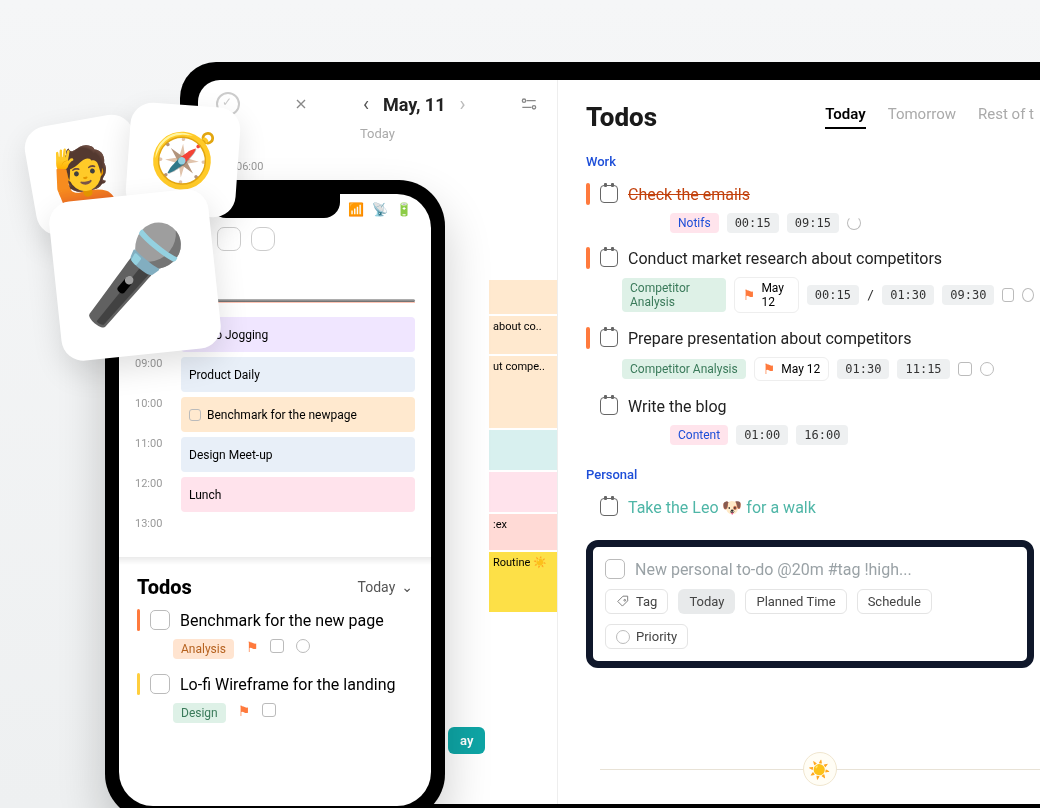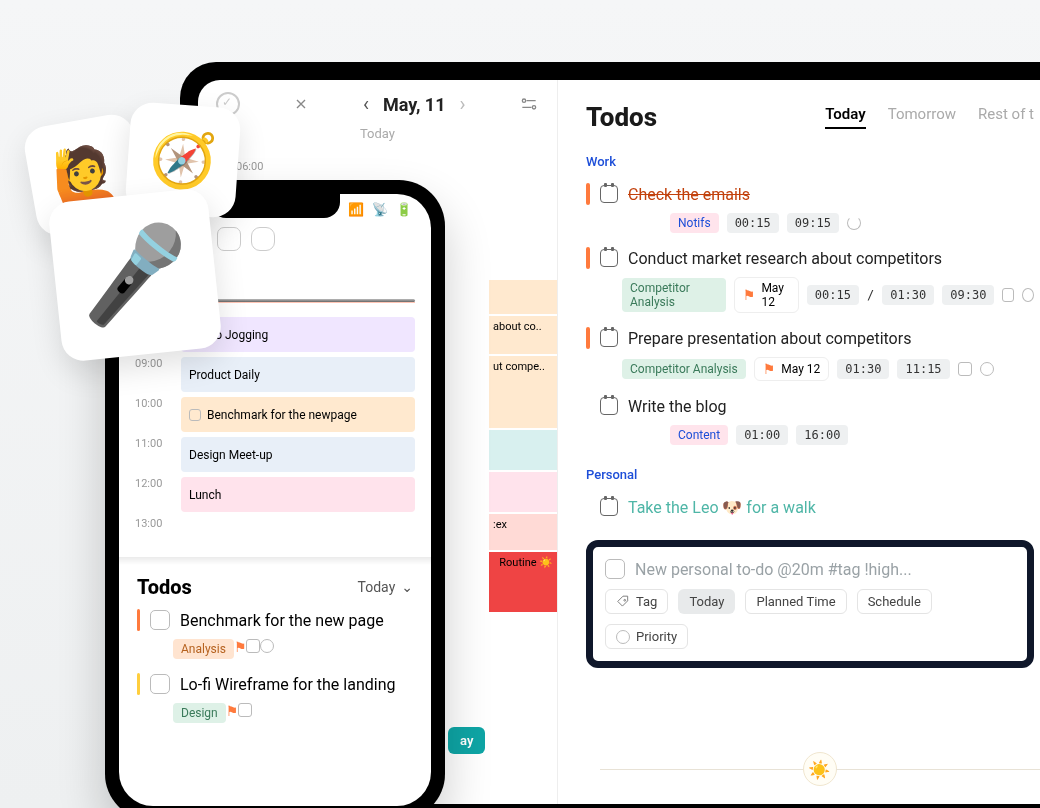--- a/index.html
+++ b/index.html
@@ -55,21 +55,21 @@
     .checkring { width:24px; height:24px; border:2px solid #ccc; border-radius:50%; position:relative; }
     .checkring::after { content:"✓"; position:absolute; font-size:12px; top:1px; left:4px; color:#ccc;}
 
     .time-row { display:flex; align-items:center; height:34px; font-size:11px; color:#999; padding-left:30px;}
 
     .t-event-bars { position:absolute; right:0; top:140px; width:68px;}
     .evb { height:38px; font-size:11px; padding:4px; overflow:hidden; white-space: break-spaces; margin-bottom:2px; }
     .evb.orange { background:#ffe9cf; }
     .evb.teal { background:#d8f0ef; }
     .evb.pink { background:#ffe3ec; }
-    .evb.yellow { background:#ef4444;text-align:right; }
+    .evb.yellow { background:#fde047; }
     .evb.red { background:#ffdad6; }
     .t-today-btn { position:absolute; left:250px; bottom:50px; background:#0ea5a5; color:#fff; padding:6px 12px; border-radius:6px; font-size:13px; font-weight:600;}
 
     .tablet-right {
       flex:1;
       padding: 22px 28px;
       display:flex;
       flex-direction:column;
       gap:14px;
     }
@@ -148,21 +148,21 @@
     .ph-shadow { height:8px; background:linear-gradient(rgba(0,0,0,.08),transparent); }
 
     .ph-todos { padding:10px 18px;}
     .ph-todos-head { display:flex; justify-content:space-between; align-items:center; margin-bottom:10px;}
     .ph-todos-title { font-size:20px; font-weight:800;}
     .ph-today-sel { color:#555; font-size:14px; display:flex; align-items:center; gap:6px;}
     .ph-tl-row { display:flex; align-items:center; gap:10px; margin-bottom:8px;}
     .ph-cb { width:20px; height:20px; border:1.5px solid #bbb; border-radius:5px; }
     .pbar-orange { width:3px; height:22px; background:#ff7a3d; border-radius:2px;}
     .pbar-yellow { width:3px; height:22px; background:#ffce3d; border-radius:2px;}
-    .ph-meta { display:flex; gap:0; margin-left:36px; margin-bottom:14px; }
+    .ph-meta { display:flex; gap:12px; margin-left:36px; margin-bottom:14px; }
     .tag-peach { background:#ffe4d0; color:#b6621f; }
     .tag-mint { background:#def1e7; color:#3a7a5a; }
     .gray-ic { width:14px;height:14px;border:1.3px solid #bbb;border-radius:3px;}
 
     
     .card { position:absolute; background:#fff; border-radius:22px; box-shadow:0 12px 30px rgba(0,0,0,.12); display:flex; align-items:center; justify-content:center; }
     .card-wave { top:120px; left:30px; width:110px; height:110px; transform:rotate(-10deg); font-size:54px; z-index:2;}
     .card-compass { top:105px; left:128px; width:110px; height:110px; transform:rotate(4deg); font-size:54px; z-index:3;}
     .card-mic { top:195px; left:55px; width:160px; height:160px; transform:rotate(-6deg); font-size:90px; z-index:4;}
 

